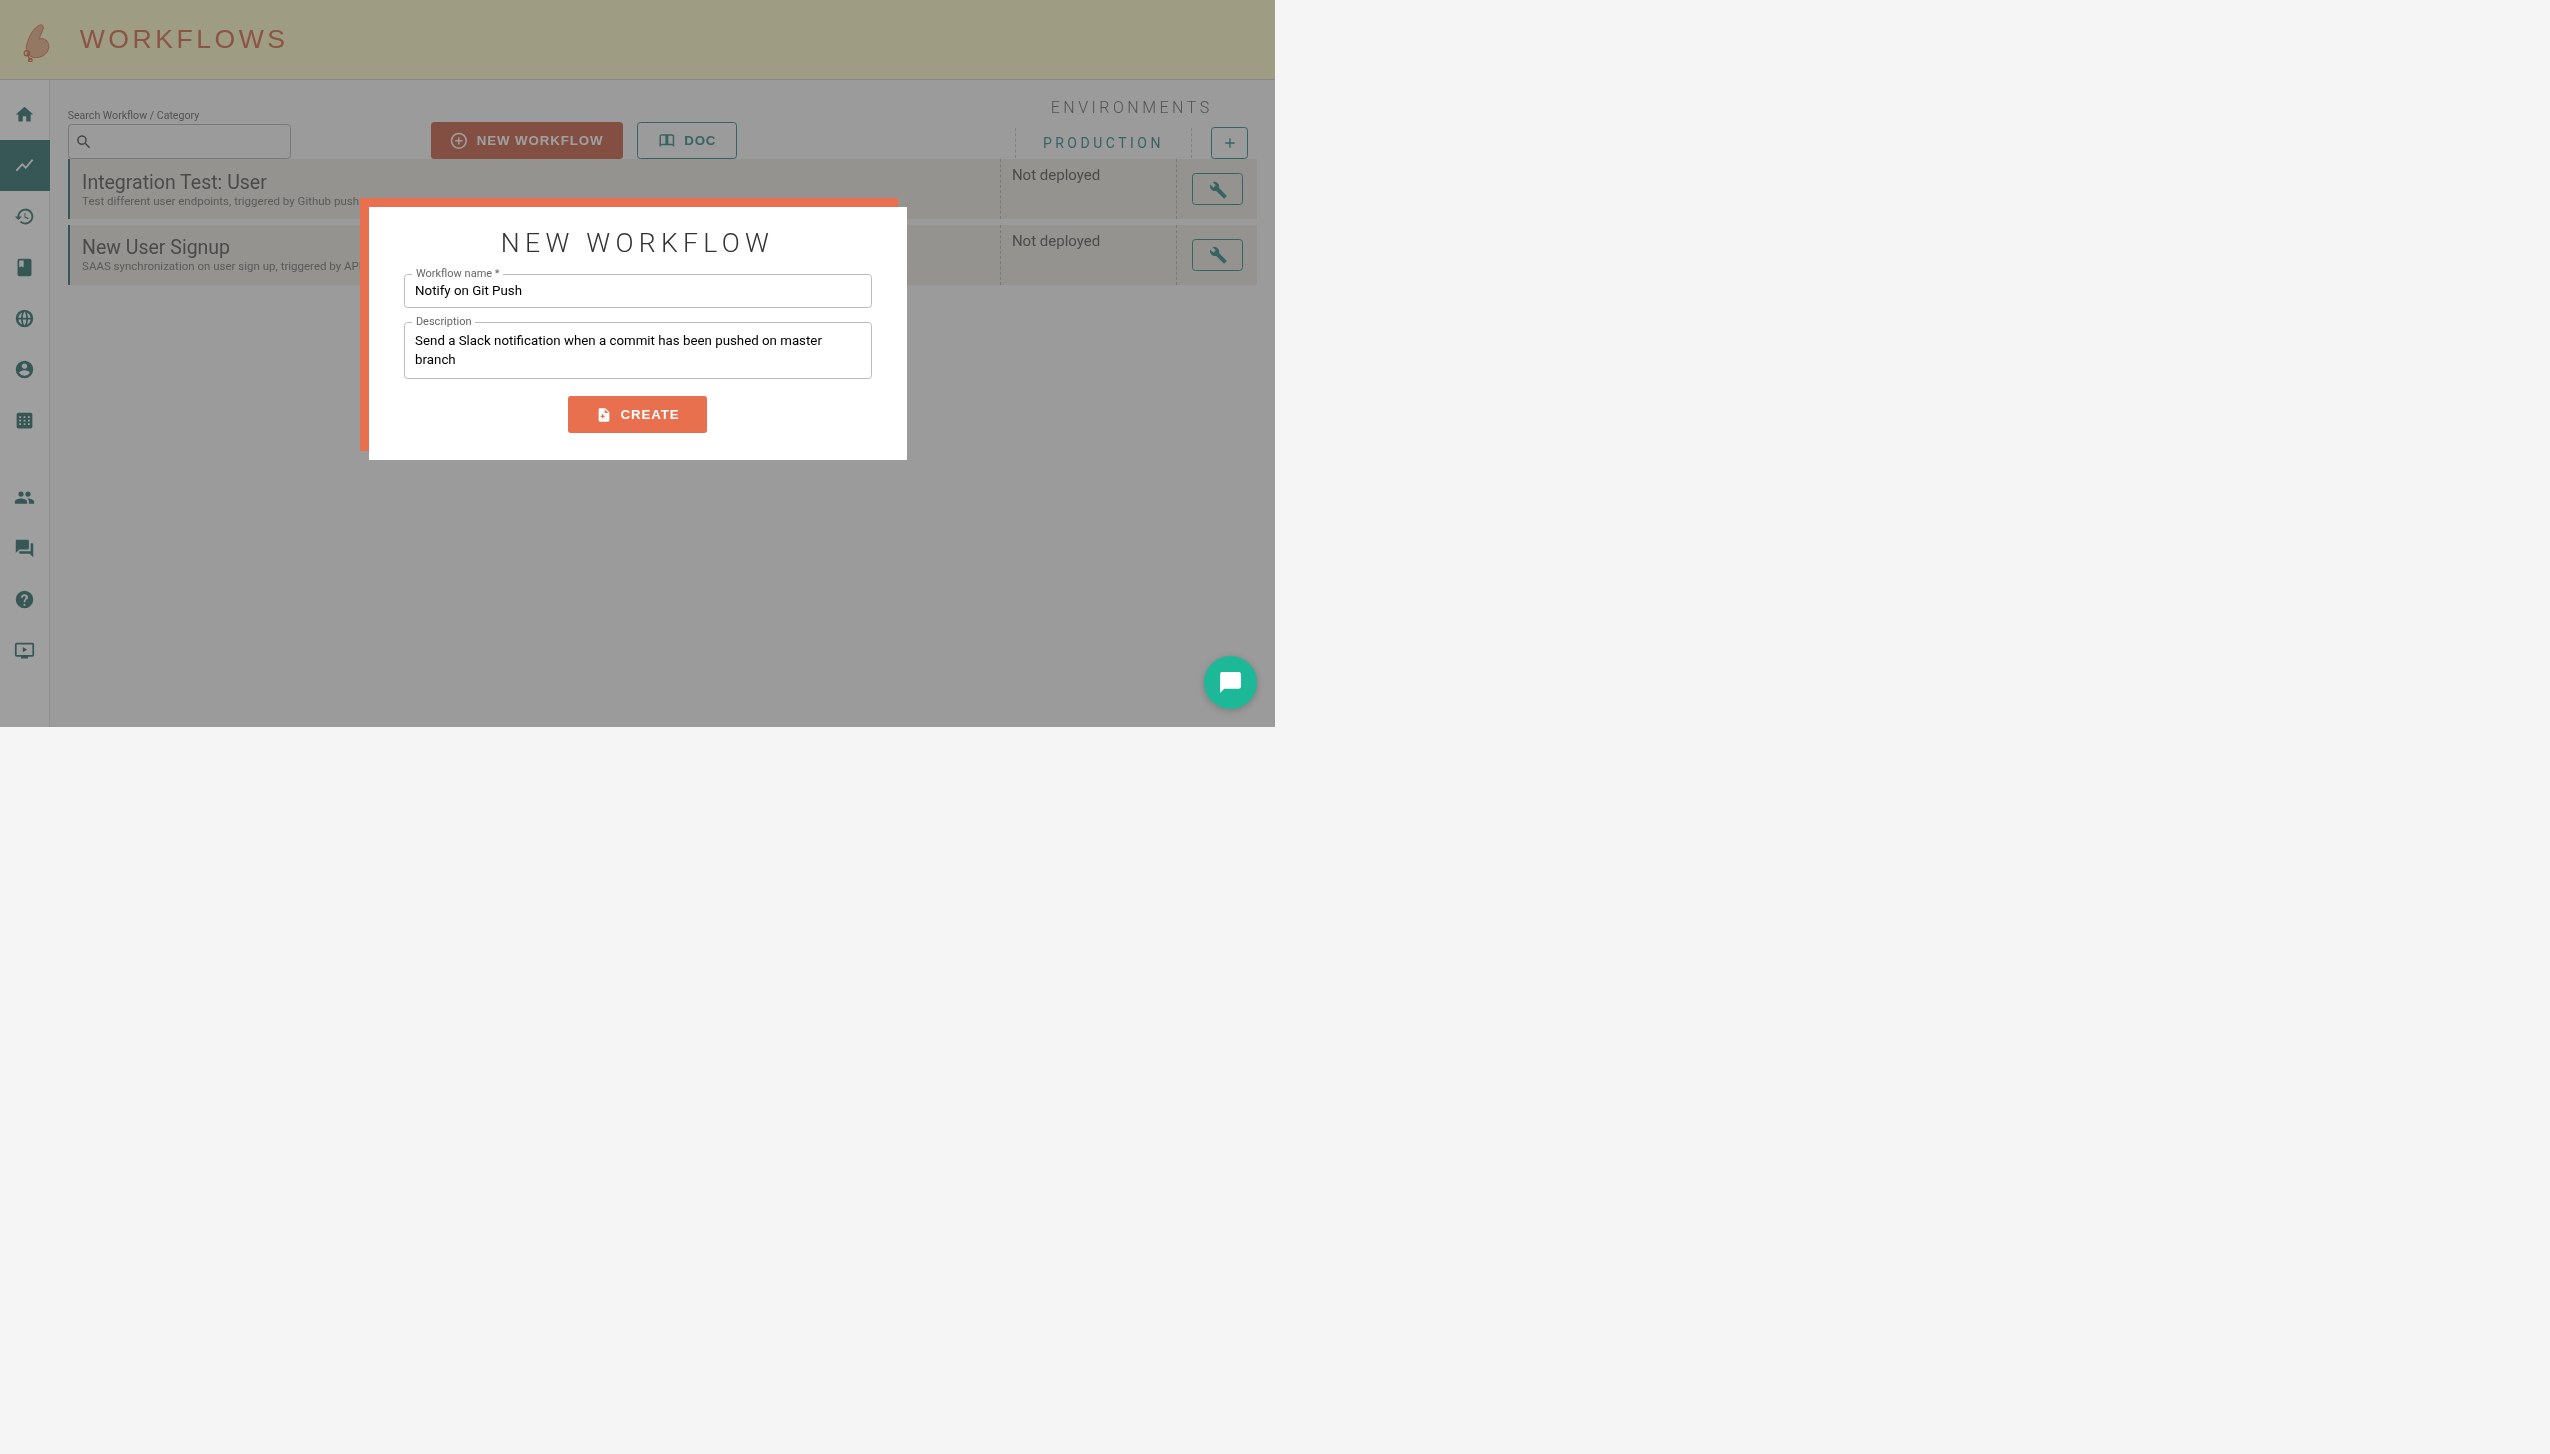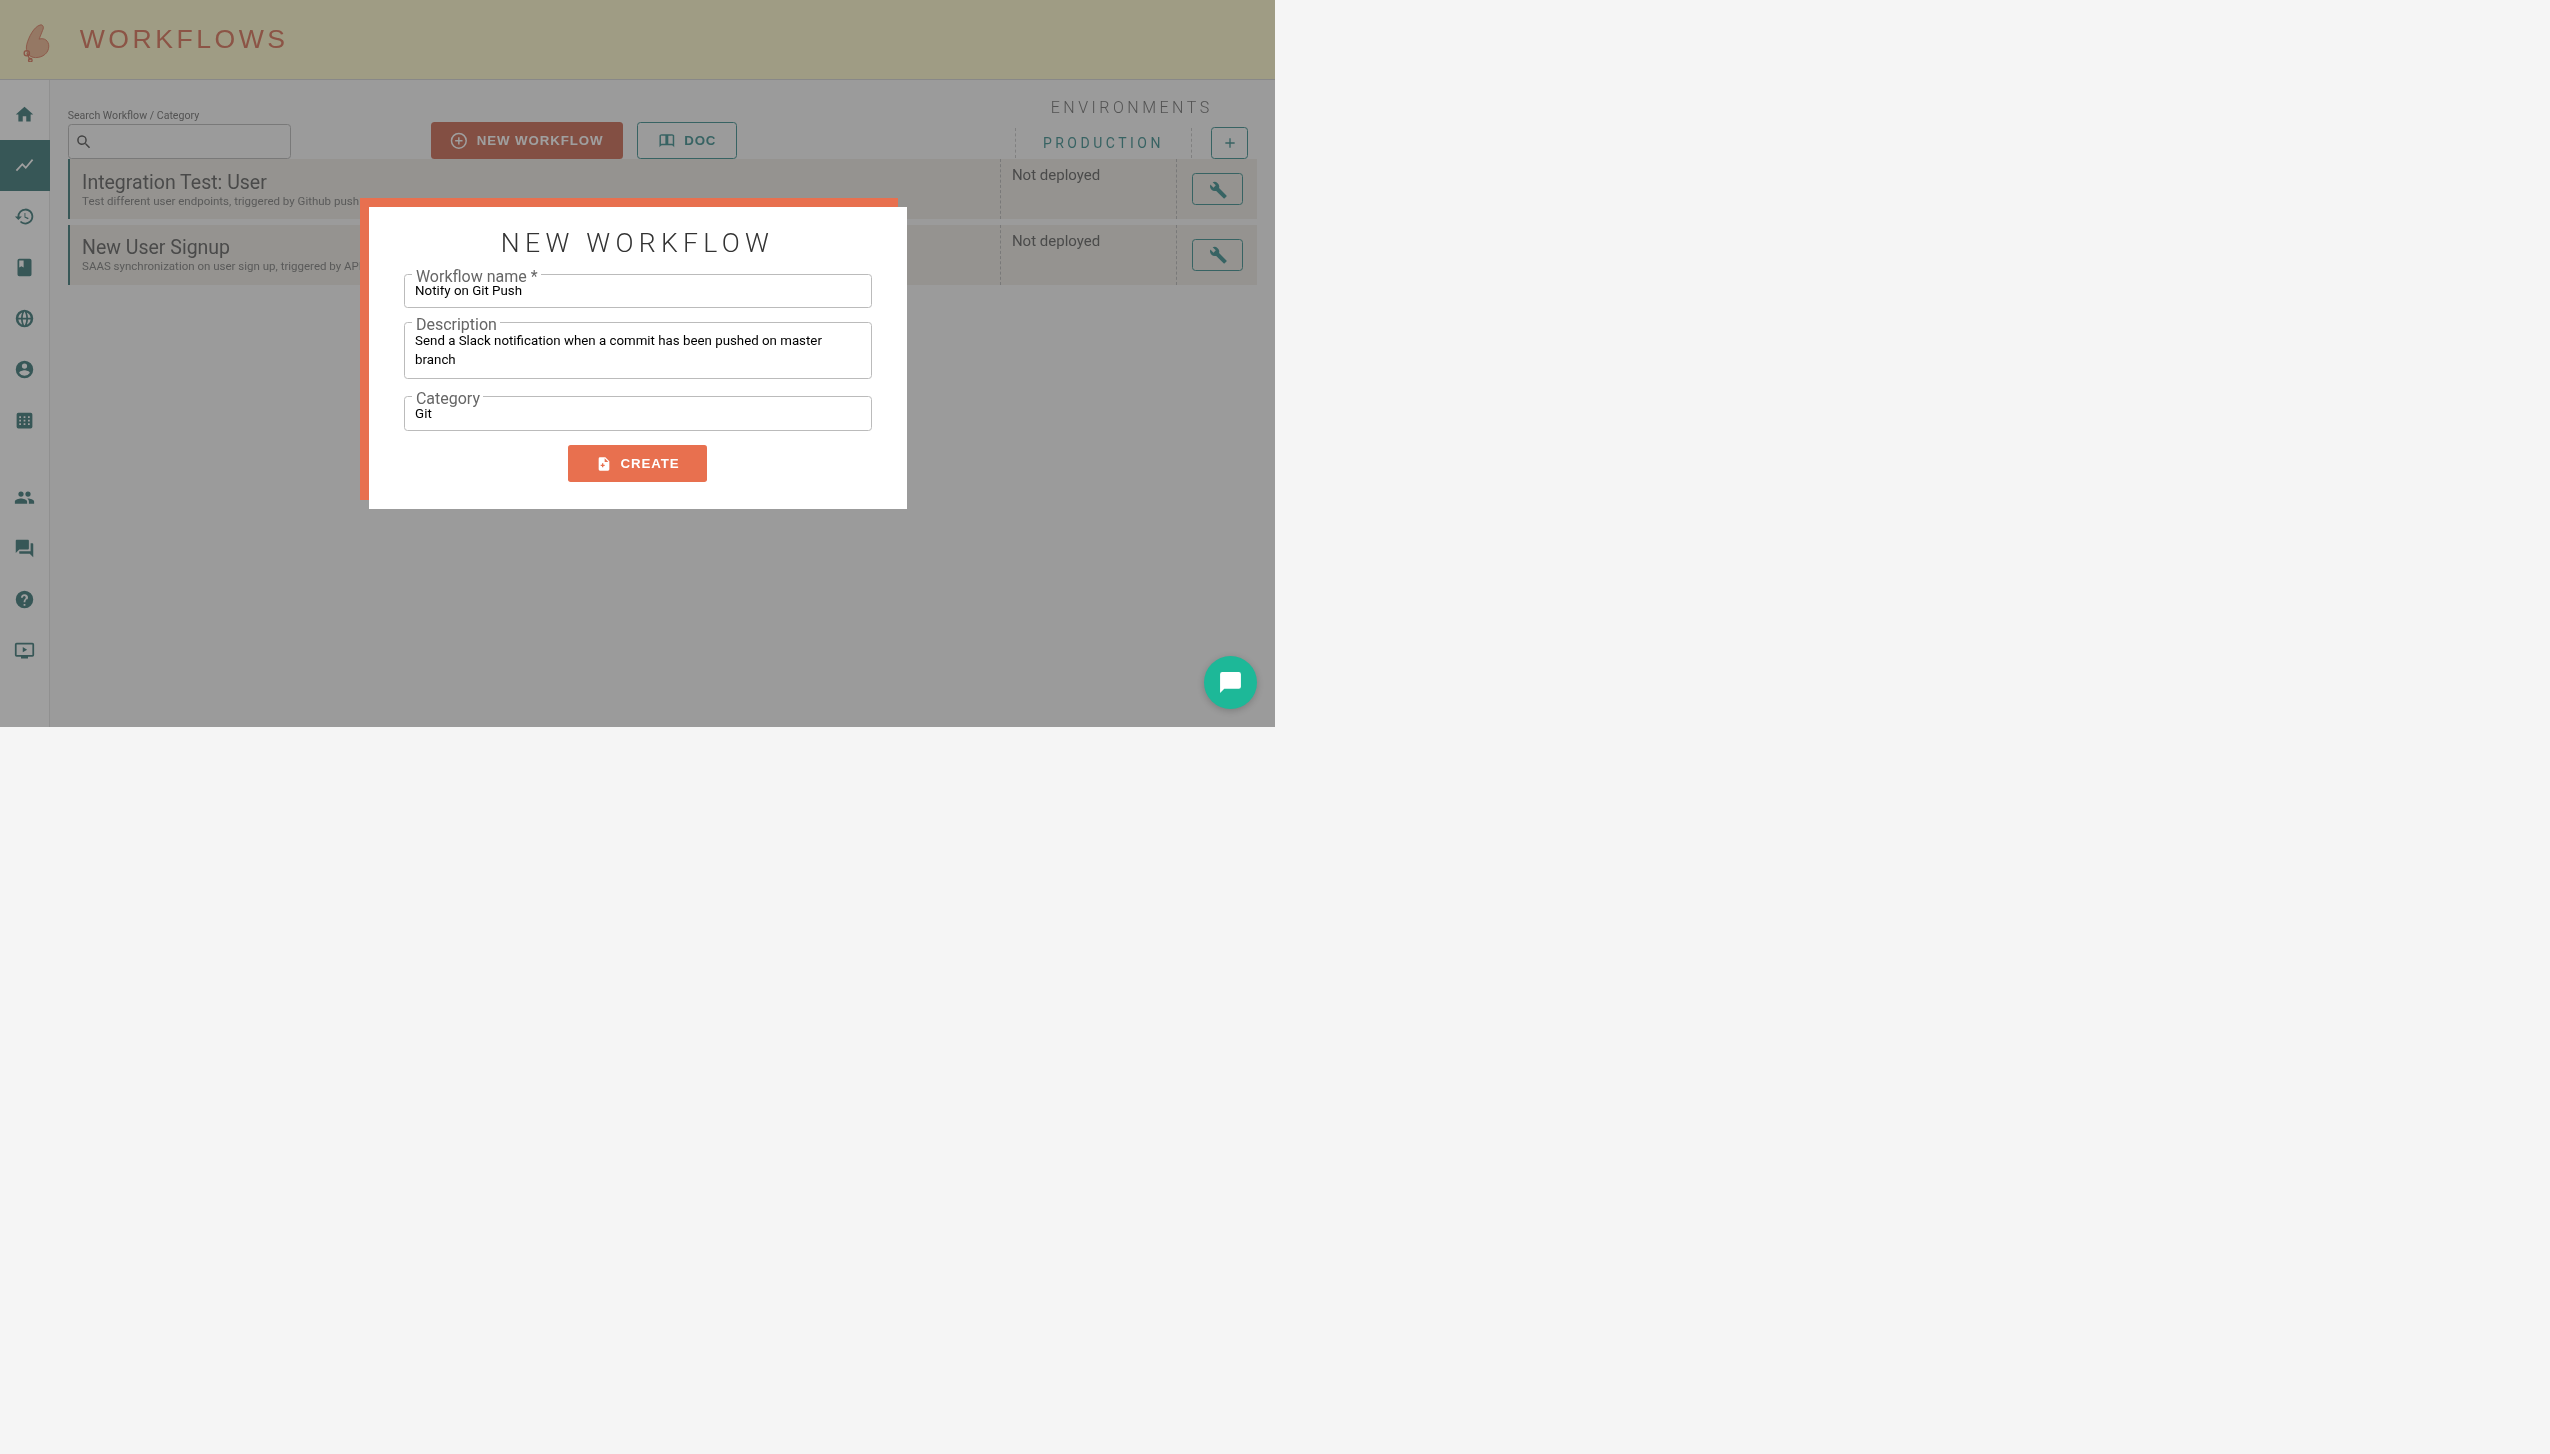--- a/index.html
+++ b/index.html
@@ -268,21 +268,21 @@
     .field {
       position: relative;
       margin-bottom: 14px;
     }
     .field-label {
       position: absolute;
       top: -7px;
       left: 8.9px;
       background: #fff;
       padding: 0 3.5px;
-      font-size: 16px;
+      font-size: 11px;
       color: #666;
     }
     .field input, .field textarea {
       width: 100%;
       border: 0.9px solid #bbb;
       border-radius: 3.5px;
       padding: 8.9px 10.6px;
       font-size: 13.3px;
       font-family: inherit;
       resize: none;
@@ -482,24 +482,20 @@
       <div class="field">
         <span class="field-label">Workflow name *</span>
         <input type="text" value="Notify on Git Push" style="">
       </div>
 
       <div class="field">
         <span class="field-label">Description</span>
         <textarea rows="2" style="">Send a Slack notification when a commit has been pushed on master branch</textarea>
       </div>
 
-      <div class="field">
-        <span class="field-label">Category</span>
-        <input type="text" value="Git" style="">
-      </div>
 
       <button class="create-btn">
         <svg viewBox="0 0 24 24">
             <path d="M14 2H6a2 2 0 00-2 2v16a2 2 0 002 2h12a2 2 0 002-2V8zm-1 13h-2v2h-2v-2H7v-2h2v-2h2v2h2zM13 9V3.5L18.5 9z"></path>
           </svg>
         <span>CREATE</span>
       </button>
     </div>
   </div>
 </div>

